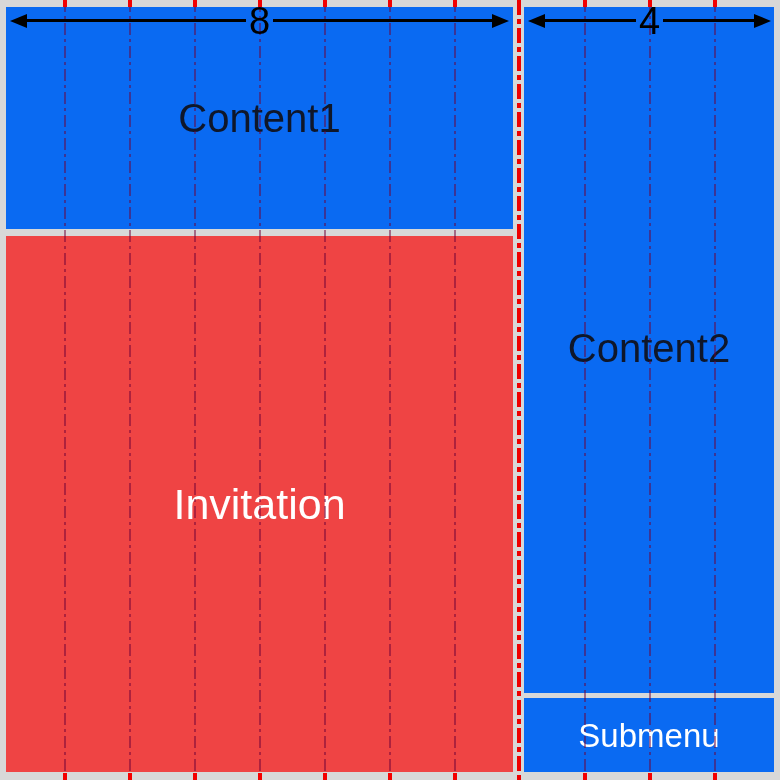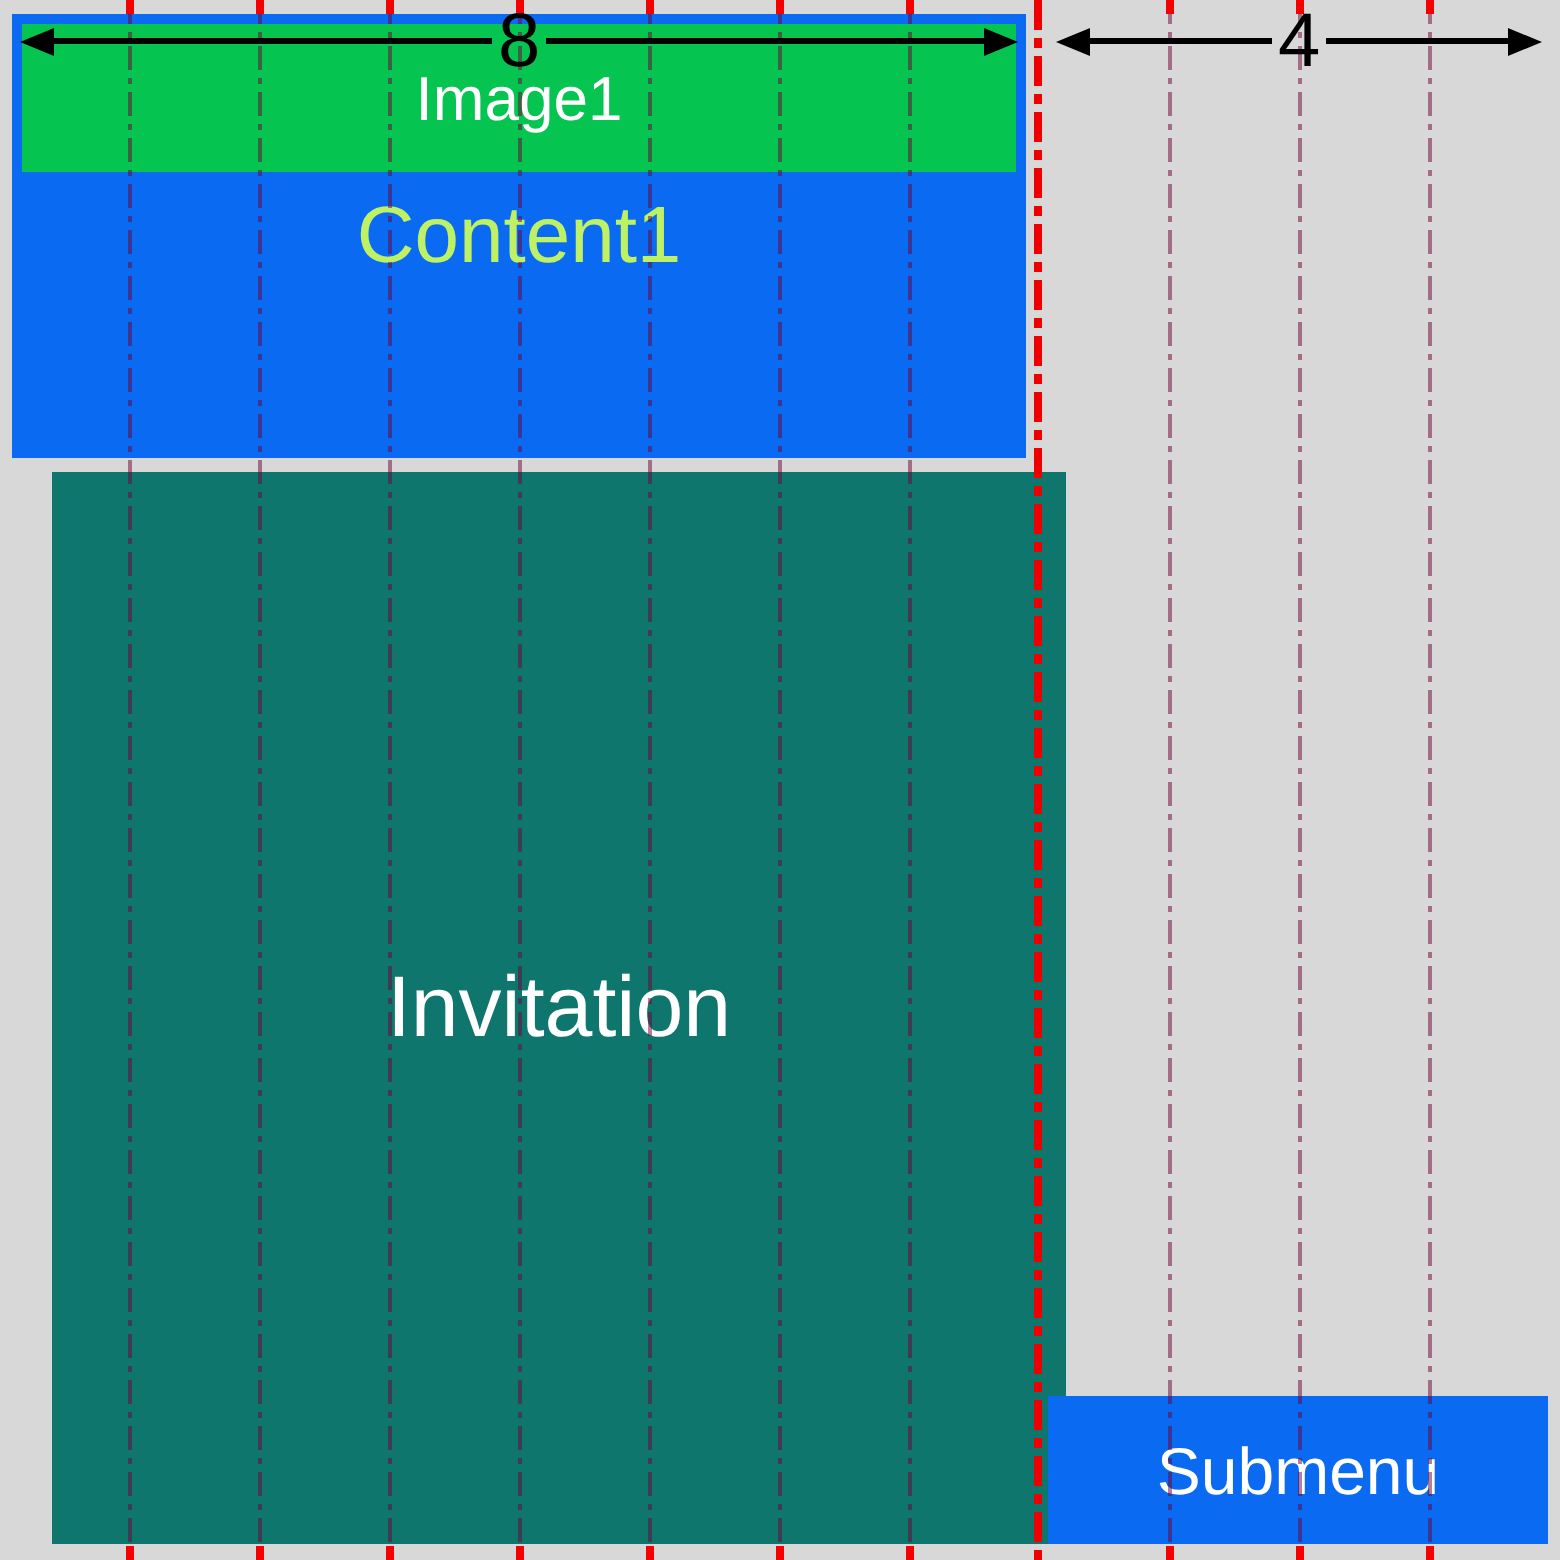--- a/index.html
+++ b/index.html
@@ -6,37 +6,37 @@
   body{
     width:780px;height:780px;overflow:hidden;
     font-family:"Liberation Sans","DejaVu Sans",sans-serif;
     background:#d8d8d8;
   }
   #canvas{position:relative;width:780px;height:780px;background:#d8d8d8;}
 
   .block{position:absolute;z-index:1;}
   .blue{background:#0a6af2;}
   .green{background:#05c44f;}
-  .red{background:#0f766e;margin-left:20px;}
+  .red{background:#ef4444;}
 
   #content1-block{left:6px;top:7px;width:507px;height:222px;}
   #image1-block{left:11px;top:12px;width:497px;height:74px;
     display:flex;align-items:center;justify-content:center;}
   #invitation-block{left:6px;top:236px;width:507px;height:536px;
     display:flex;align-items:center;justify-content:center;}
   #content2-block{left:524px;top:7px;width:250px;height:686px;}
   #image2-block{left:529px;top:12px;width:240px;height:74px;
     display:flex;align-items:center;justify-content:center;}
   #submenu-block{left:524px;top:698px;width:250px;height:74px;
     display:flex;align-items:center;justify-content:center;}
 
   .block-label{color:#fff;z-index:5;position:relative;line-height:1;}
   .image-label{font-size:31px;}
   .content-label{position:absolute;left:0;right:0;text-align:center;
-    color:#bef264;font-size:40px;line-height:1;z-index:5;}
+    color:#0f172a;font-size:40px;line-height:1;z-index:5;}
   #content1-label{top:91px;}
   #content2-label{top:321px;}
   .invitation-label{font-size:43px;}
   .submenu-label{font-size:33px;}
 
   
   .dim-arrow{position:absolute;top:0;height:41px;z-index:6;
     display:flex;align-items:center;}
   #dim-arrow-left{left:10px;width:499px;}
   #dim-arrow-right{left:528px;width:243px;}
@@ -64,27 +64,27 @@
   .tick-bottom{bottom:0;}
 </style>
 </head>
 <body>
 
 <div id="canvas">
 
   <div class="block blue" id="content1-block">
     <div class="content-label" id="content1-label">Content1</div>
   </div>
-  <div class="block green" id="image1-block">
-    <span class="block-label image-label">Image1</span>
-  </div>
   <div class="block red" id="invitation-block">
     <span class="block-label invitation-label">Invitation</span>
   </div>
 
+  <div class="block blue" id="content2-block">
+    <div class="content-label" id="content2-label">Content2</div>
+  </div>
   <div class="block blue" id="submenu-block">
     <span class="block-label submenu-label">Submenu</span>
   </div>
 
   <div class="dim-arrow" id="dim-arrow-left">
     <span class="ah ah-left"></span>
     <span class="dim-line"></span>
     <span class="dim-label">8</span>
     <span class="dim-line"></span>
     <span class="ah ah-right"></span>

